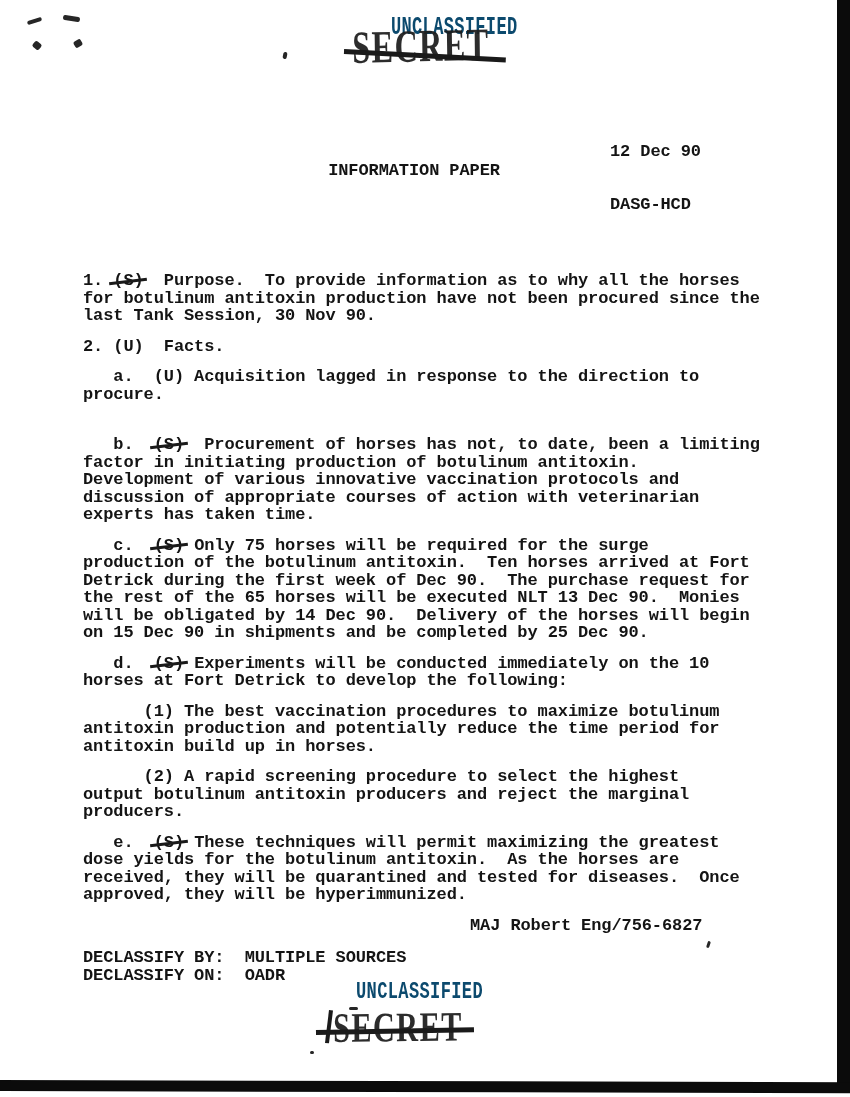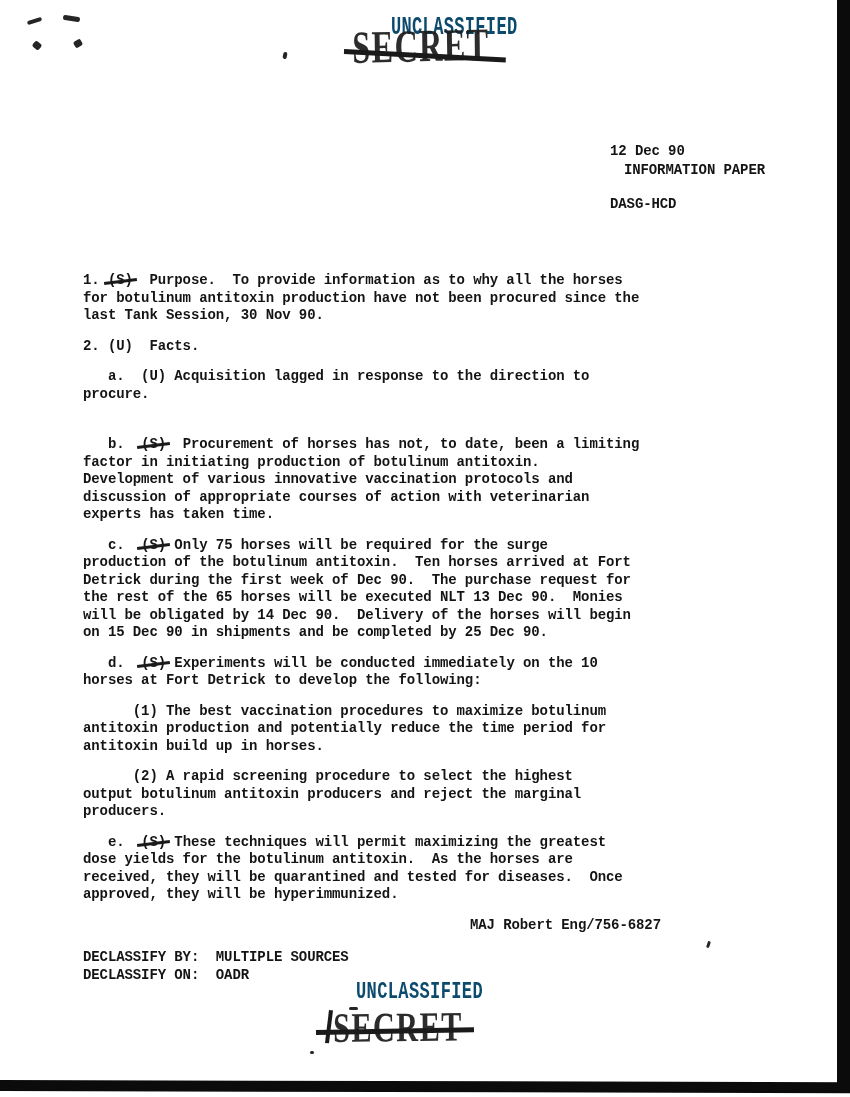--- a/index.html
+++ b/index.html
@@ -2,31 +2,31 @@
 <html><head>
 <meta charset="utf-8">
 <style>
   html,body{margin:0;padding:0;}
   body{
     width:850px;height:1097px;position:relative;overflow:hidden;
     background:#ffffff;color:#141414;
     font-family:"Liberation Mono","DejaVu Sans Mono",monospace;
   }
   .mono{
-    font-weight:700;font-size:14px;line-height:17.5px;
+    font-weight:700;font-size:17px;line-height:17.5px;
     letter-spacing:-0.1px;white-space:pre;color:#141414;
   }
   .abs{position:absolute;}
   .sans{font-family:Liberation Mono, monospace;font-weight:700;color:#0c4a6e;}
   .stamp{
     font-family:"Liberation Serif","DejaVu Serif",serif;font-weight:700;color:#1d1d1d;
     transform-origin:left top;display:inline-block;opacity:.93;
   }
   .scalable{display:inline-block;transform-origin:left top;}
-  #title{left:85px;top:162px;width:680px;text-align:right;}
+  #title{left:74px;top:162px;width:680px;text-align:center;}
   #date-block{left:610px;top:108px;}
   #subject{left:83px;top:196px;}
   #body{left:83px;top:272px;}
   #body .para{margin-bottom:13px;}
   #body .para.gap-lg{margin-bottom:33px;}
   #signature{left:470px;top:917px;}
   #class-block{left:83px;top:949px;}
   .struck{position:relative;display:inline-block;}
   .struck::after{
     content:"";position:absolute;left:-4px;right:-4px;top:46%;height:0;

